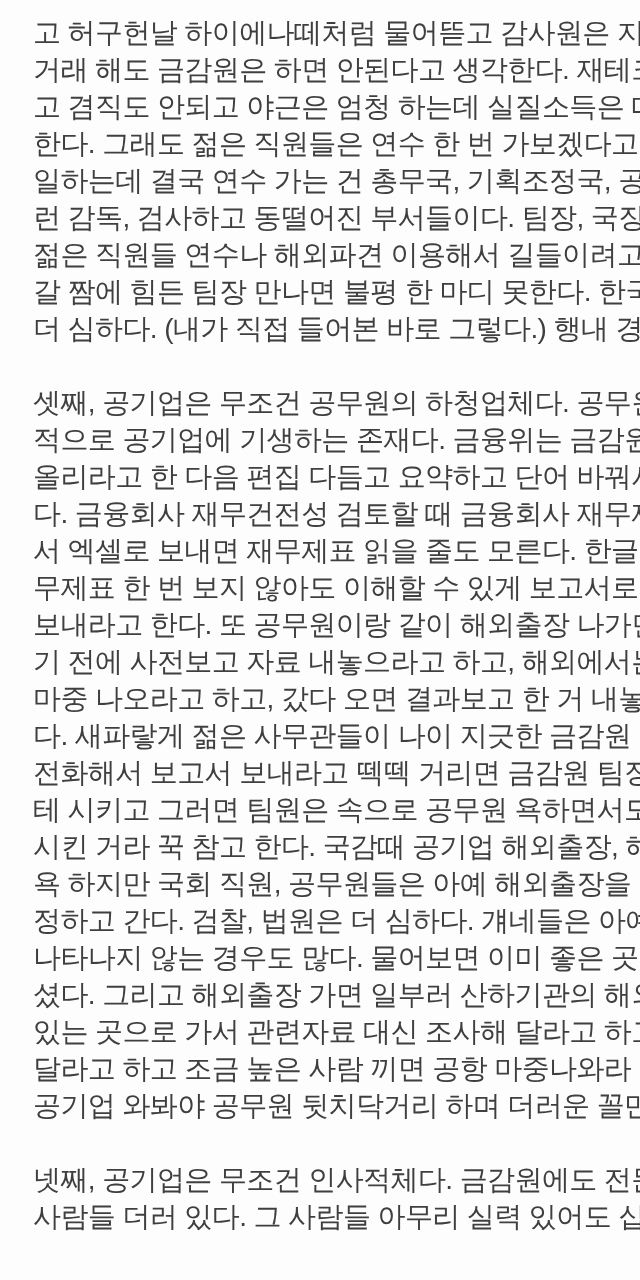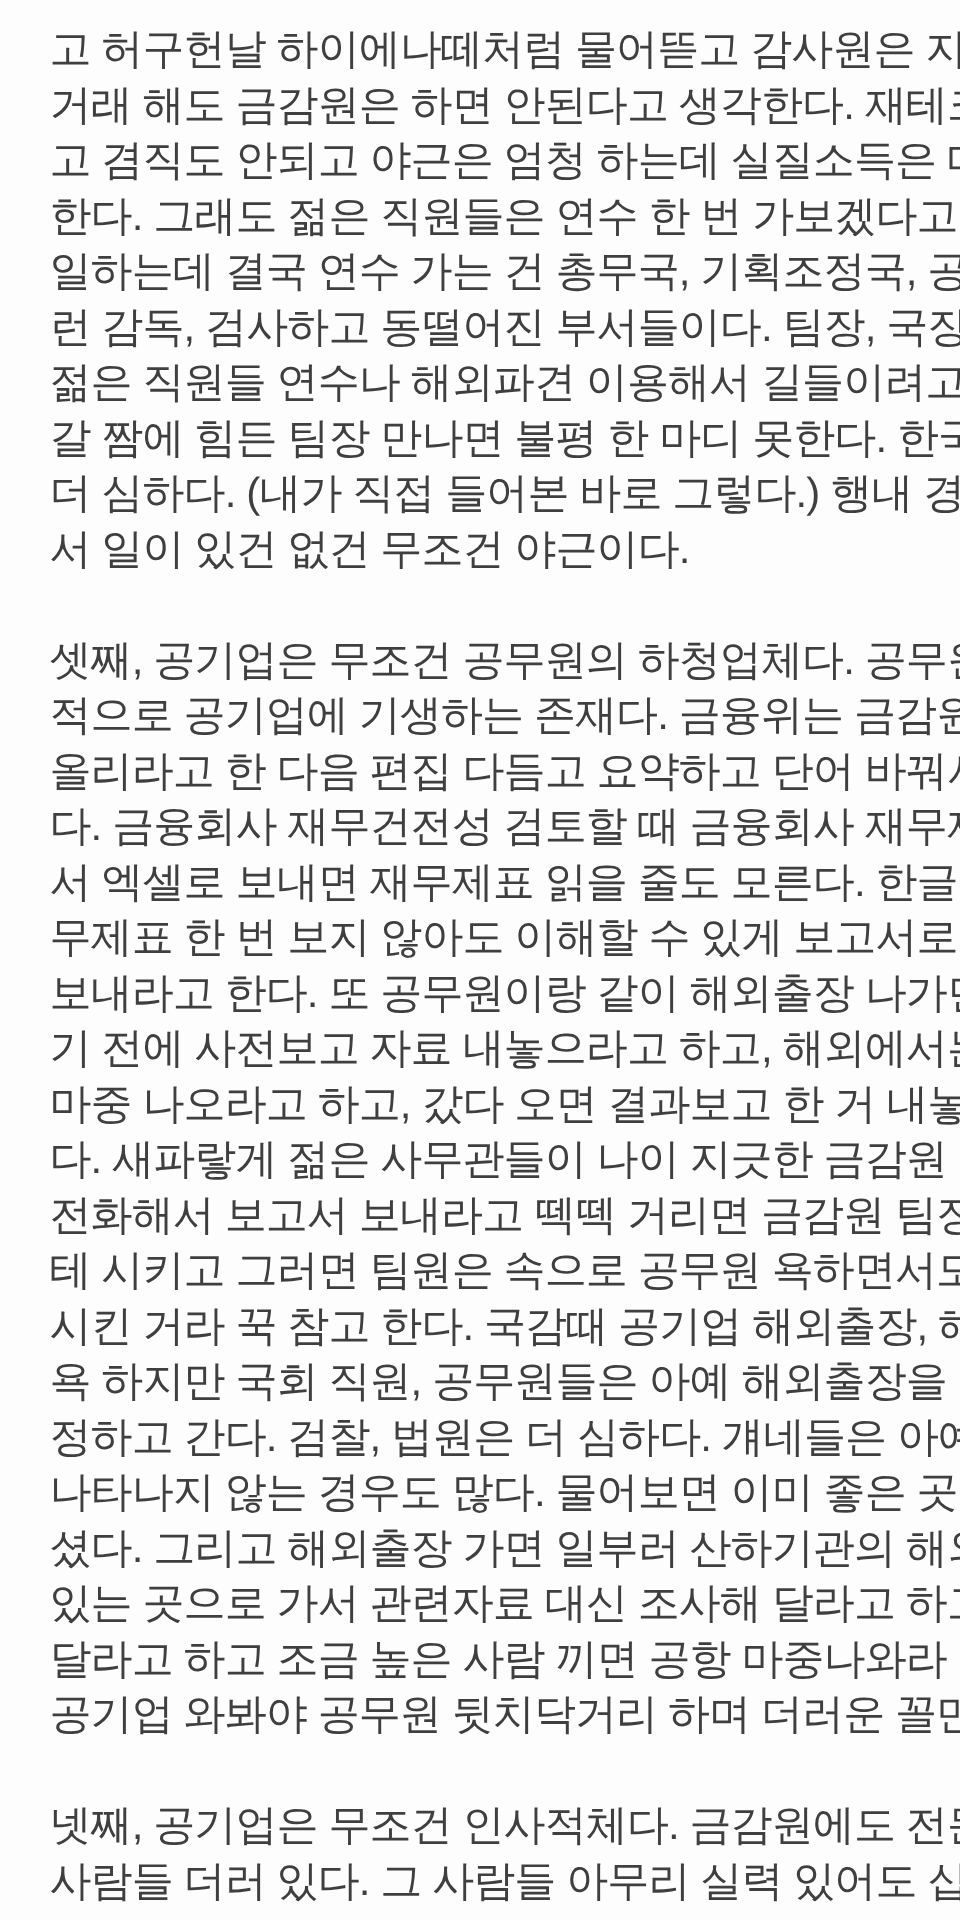--- a/index.html
+++ b/index.html
@@ -40,21 +40,20 @@
   <div class="paragraph">
       <div class="line">고 허구헌날 하이에나떼처럼 물어뜯고 감사원은 지들은 주식</div>
       <div class="line">거래 해도 금감원은 하면 안된다고 생각한다. 재테크도 안되</div>
       <div class="line">고 겸직도 안되고 야근은 엄청 하는데 실질소득은 매년 감소</div>
       <div class="line">한다. 그래도 젊은 직원들은 연수 한 번 가보겠다고 꾹 참고</div>
       <div class="line">일하는데 결국 연수 가는 건 총무국, 기획조정국, 공보실 - 이</div>
       <div class="line">런 감독, 검사하고 동떨어진 부서들이다. 팀장, 국장, 임원들은</div>
       <div class="line">젊은 직원들 연수나 해외파견 이용해서 길들이려고 들고 연수</div>
       <div class="line">갈 짬에 힘든 팀장 만나면 불평 한 마디 못한다. 한국은행은</div>
       <div class="line">더 심하다. (내가 직접 들어본 바로 그렇다.) 행내 경쟁이 심해</div>
-      <div class="line">서 일이 있건 없건 무조건 야근이다.</div>
     </div>
   <div class="paragraph">
       <div class="line">셋째, 공기업은 무조건 공무원의 하청업체다. 공무원은 기본</div>
       <div class="line">적으로 공기업에 기생하는 존재다. 금융위는 금감원에 보고서</div>
       <div class="line">올리라고 한 다음 편집 다듬고 요약하고 단어 바꿔서 발표한</div>
       <div class="line">다. 금융회사 재무건전성 검토할 때 금융회사 재무제표 뽑아</div>
       <div class="line">서 엑셀로 보내면 재무제표 읽을 줄도 모른다. 한글문서로 재</div>
       <div class="line">무제표 한 번 보지 않아도 이해할 수 있게 보고서로 만들어서</div>
       <div class="line">보내라고 한다. 또 공무원이랑 같이 해외출장 나가면 출장 가</div>
       <div class="line">기 전에 사전보고 자료 내놓으라고 하고, 해외에서는 공항에</div>

